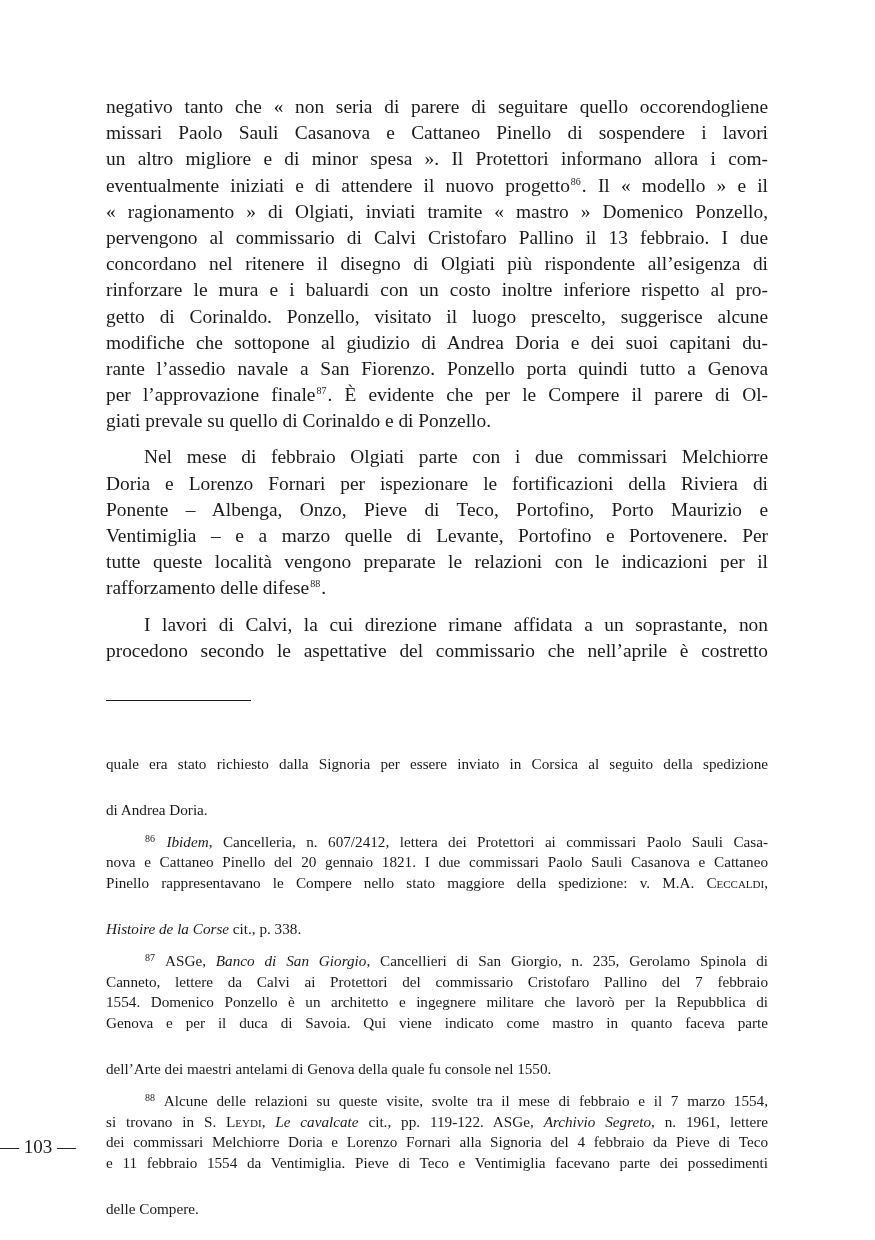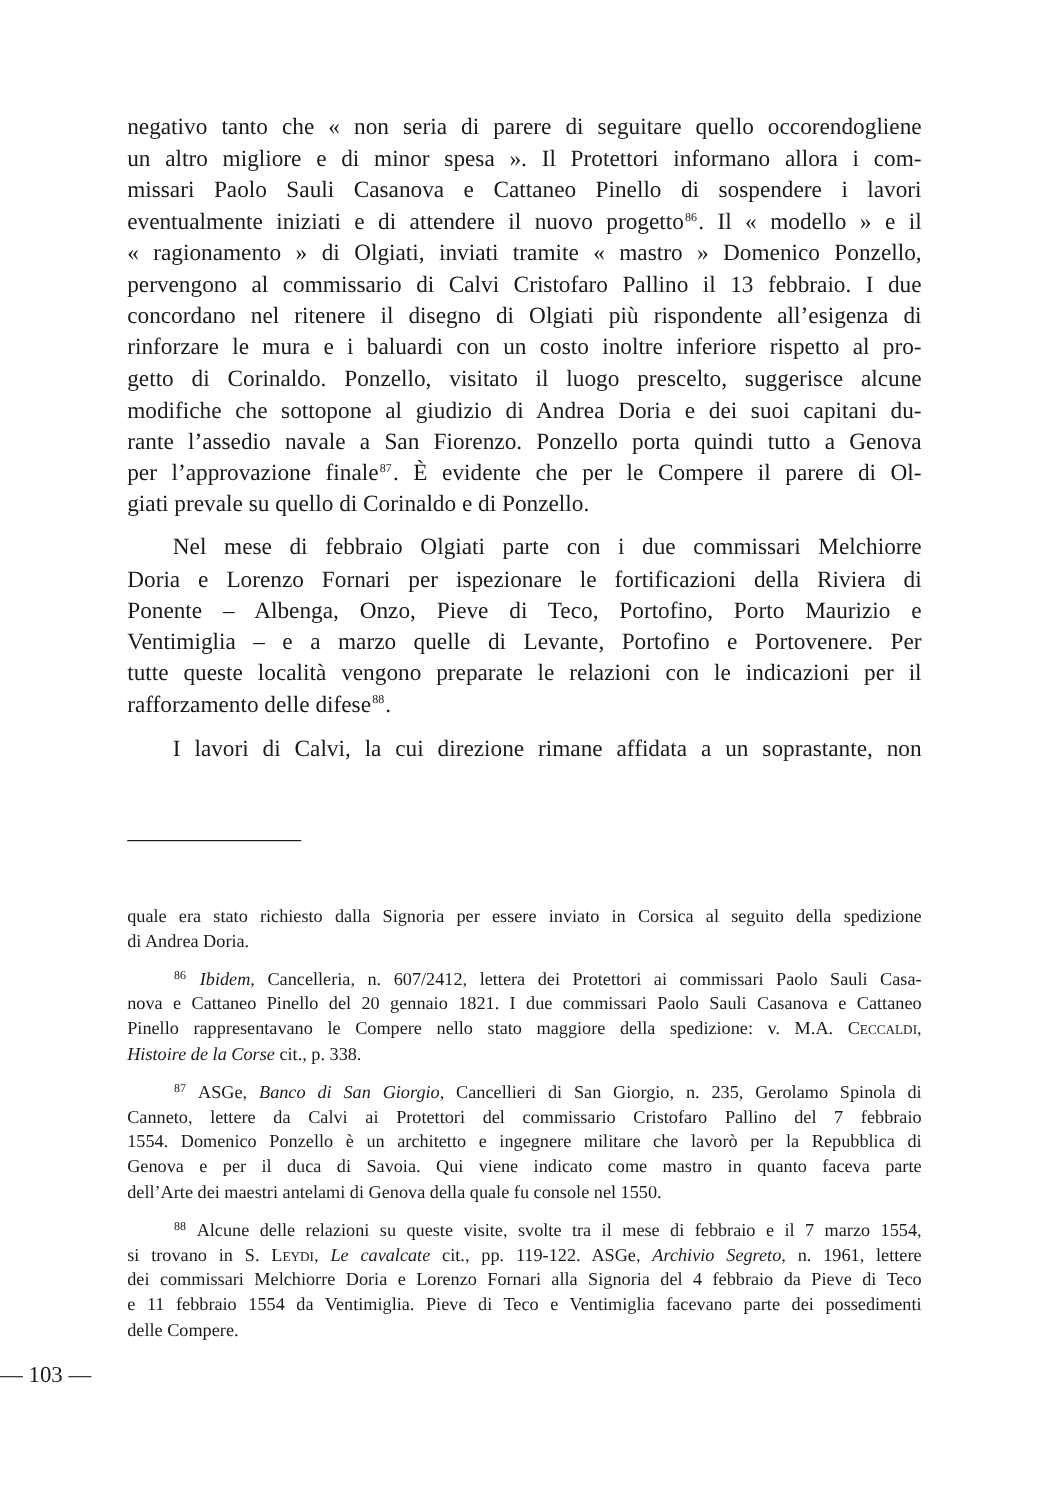--- a/index.html
+++ b/index.html
@@ -7,38 +7,38 @@
   .page { position: absolute; left: 0; top: 0; width: 875px; height: 1240px; }
   .main { position: absolute; left: 106px; top: 94px; width: 662px; font-family: "Liberation Serif", "DejaVu Serif", serif; font-size: 19.4px; }
   .main .ln { display: block; height: 26.2px; line-height: 26.2px; white-space: nowrap; text-align: justify; text-align-last: justify; }
   .main .ln.last { text-align-last: left; }
   .main .ln.indent { padding-left: 38px; }
   .main .gap { height: 10px; }
   sup.fn { font-size: 10px; vertical-align: 7px; line-height: 0; padding: 0 1px; }
   .rule { position: absolute; left: 106px; top: 700px; width: 145px; height: 0; border-top: 1px solid #1a1a1a; }
   .notes { position: absolute; left: 106px; top: 754px; width: 662px; font-family: "Liberation Serif", "DejaVu Serif", serif; font-size: 15.2px; }
   .notes .ln { display: block; height: 20.8px; line-height: 20.8px; white-space: nowrap; text-align: justify; text-align-last: justify; }
-  .notes .ln.last { text-align-last: left; }
+  .notes .ln.last { text-align-last: left; margin-top: 25px; }
   .notes .ln.indent { padding-left: 38px; }
   .notes .gap { height: 11px; }
   .notes sup.fn { font-size: 10px; vertical-align: 5px; }
   .sc { font-variant: small-caps; }
   i { font-style: italic; }
   .folio { position: absolute; left: 0; width: 875px; top: 1136px; text-align: left; font-family: "Liberation Serif", "DejaVu Serif", serif; font-size: 19px; }
 </style>
 </head>
 <body>
 
 <div class="page">
 
   <div class="main">
     <div>
       <span class="ln">negativo tanto che « non seria di parere di seguitare quello occorendogliene</span>
+      <span class="ln">missari Paolo Sauli Casanova e Cattaneo Pinello di sospendere i lavori</span>
       <span class="ln">un altro migliore e di minor spesa ». Il Protettori informano allora i com-</span>
-      <span class="ln">missari Paolo Sauli Casanova e Cattaneo Pinello di sospendere i lavori</span>
       <span class="ln"><span>eventualmente iniziati e di attendere il nuovo progetto</span><sup class="fn">86</sup><span>. Il « modello » e il</span></span>
       <span class="ln">« ragionamento » di Olgiati, inviati tramite « mastro » Domenico Ponzello,</span>
       <span class="ln">pervengono al commissario di Calvi Cristofaro Pallino il 13 febbraio. I due</span>
       <span class="ln">concordano nel ritenere il disegno di Olgiati più rispondente all’esigenza di</span>
       <span class="ln">rinforzare le mura e i baluardi con un costo inoltre inferiore rispetto al pro-</span>
       <span class="ln">getto di Corinaldo. Ponzello, visitato il luogo prescelto, suggerisce alcune</span>
       <span class="ln">modifiche che sottopone al giudizio di Andrea Doria e dei suoi capitani du-</span>
       <span class="ln">rante l’assedio navale a San Fiorenzo. Ponzello porta quindi tutto a Genova</span>
       <span class="ln"><span>per l’approvazione finale</span><sup class="fn">87</sup><span>. È evidente che per le Compere il parere di Ol-</span></span>
       <span class="ln last">giati prevale su quello di Corinaldo e di Ponzello.</span>
@@ -48,20 +48,21 @@
       <span class="ln indent">Nel mese di febbraio Olgiati parte con i due commissari Melchiorre</span>
       <span class="ln">Doria e Lorenzo Fornari per ispezionare le fortificazioni della Riviera di</span>
       <span class="ln">Ponente – Albenga, Onzo, Pieve di Teco, Portofino, Porto Maurizio e</span>
       <span class="ln">Ventimiglia – e a marzo quelle di Levante, Portofino e Portovenere. Per</span>
       <span class="ln">tutte queste località vengono preparate le relazioni con le indicazioni per il</span>
       <span class="ln last"><span>rafforzamento delle difese</span><sup class="fn">88</sup><span>.</span></span>
     </div>
     <div class="gap"></div>
     <div>
       <span class="ln indent">I lavori di Calvi, la cui direzione rimane affidata a un soprastante, non</span>
+      <span class="ln">procedono secondo le aspettative del commissario che nell’aprile è costretto</span>
     </div>
   </div>
 
   <div class="rule"></div>
 
   <div class="notes">
     <div>
       <span class="ln">quale era stato richiesto dalla Signoria per essere inviato in Corsica al seguito della spedizione</span>
       <span class="ln last">di Andrea Doria.</span>
     </div>

